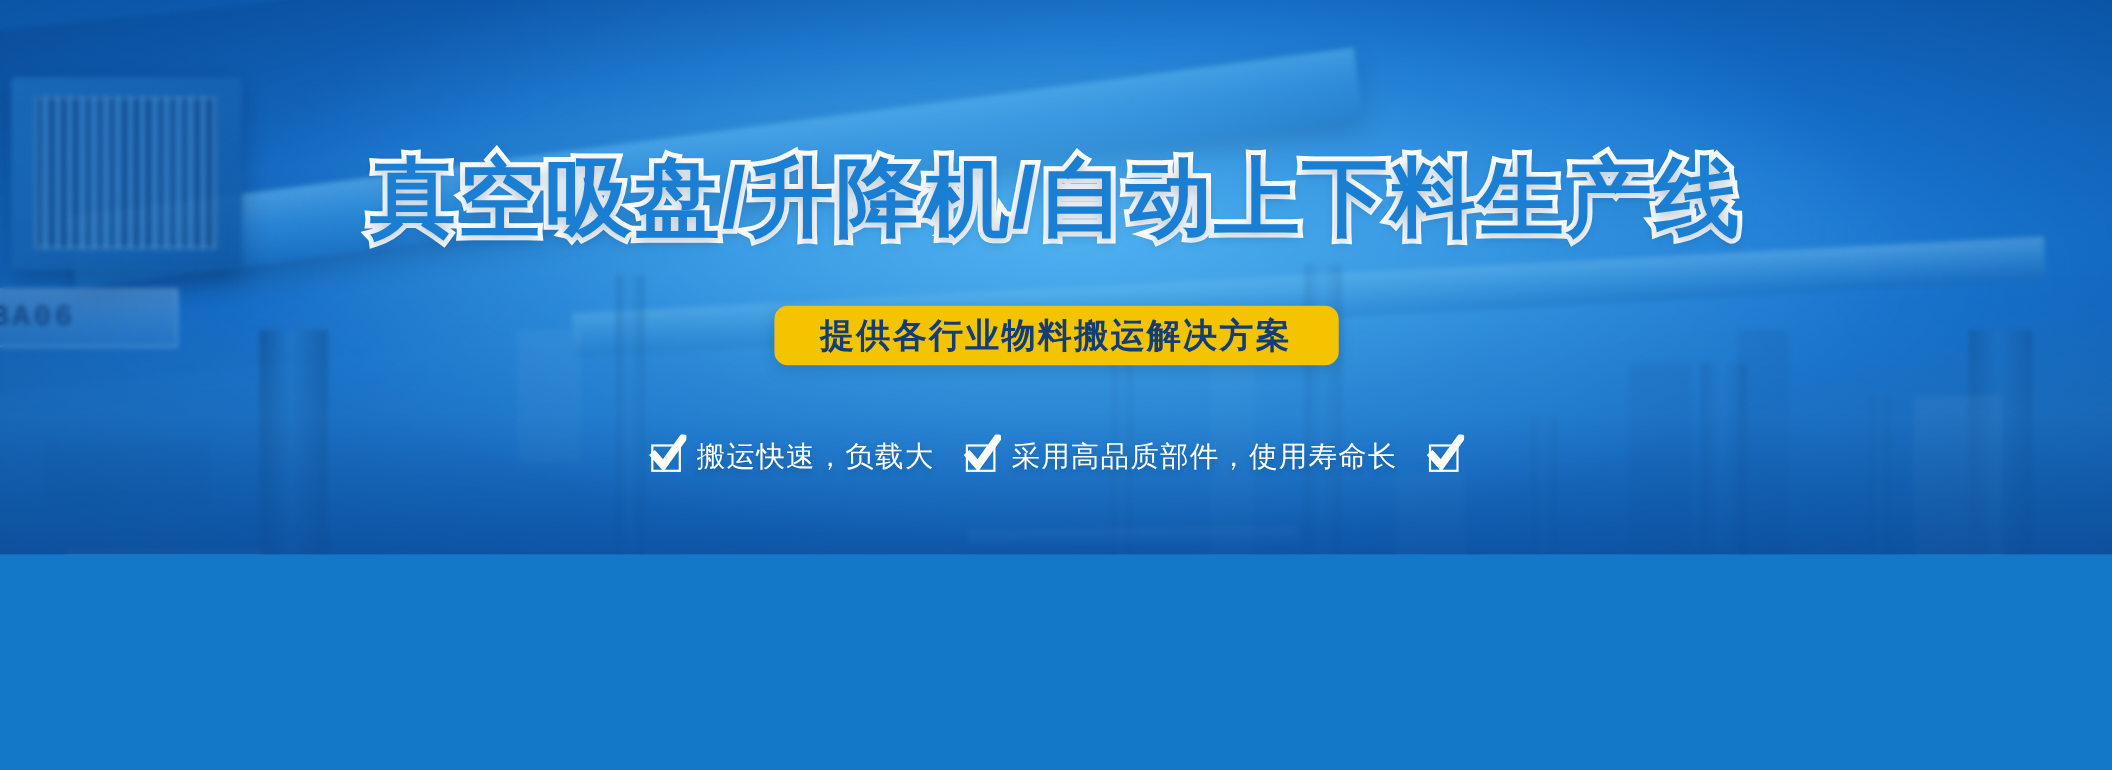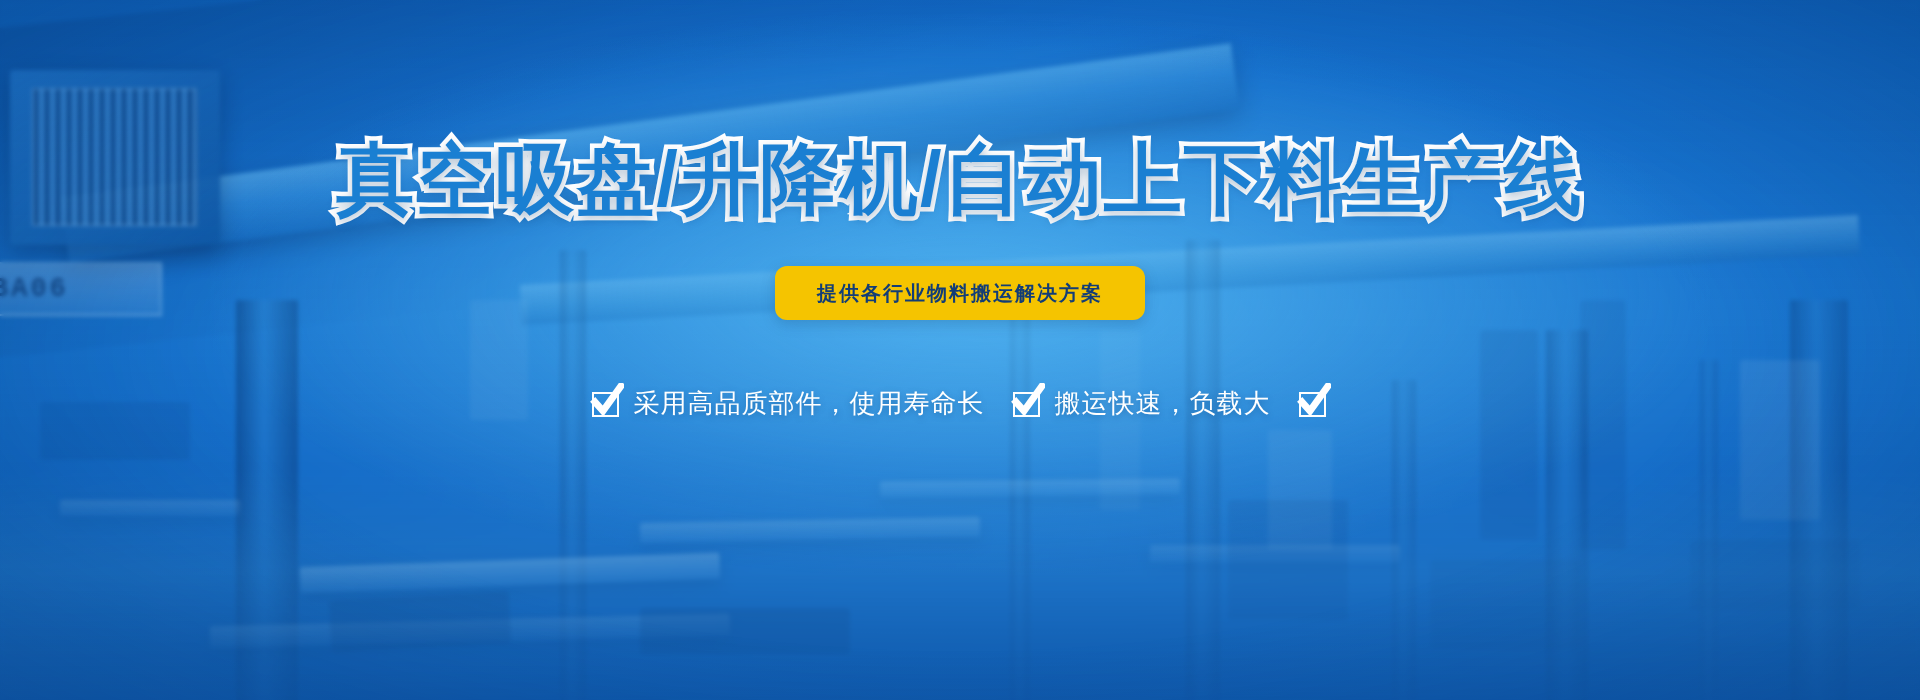--- a/index.html
+++ b/index.html
@@ -9,21 +9,21 @@
     width: 1920px;
     height: 700px;
     overflow: hidden;
     background: #1478c8;
     font-family: "Liberation Sans", "DejaVu Sans", sans-serif;
   }
 
   .banner {
     position: relative;
     width: 1920px;
-    height: 700px;
+    height: 504px;
     overflow: hidden;
     background: #1b7fd0;
   }
 
   
   .bg-photo {
     position: absolute;
     inset: 0;
     overflow: hidden;
   }
@@ -178,30 +178,30 @@
     letter-spacing: 2px;
     white-space: nowrap;
     -webkit-text-stroke: 9px #ffffff;
     paint-order: stroke fill;
     text-shadow:
       0 4px 10px rgba(10,58,112,.30);
     font-family: "Liberation Sans","DejaVu Sans",sans-serif;
   }
 
   .subpill {
-    margin-top: 48px;
+    margin-top: 60px;
     height: 54px;
     padding: 0 42px;
     display: flex;
     align-items: center;
     justify-content: center;
     background: #f5c400;
     border-radius: 12px;
     color: #123d77;
-    font-size: 20px;
+    font-size: 31px;
     font-weight: 700;
     letter-spacing: 2px;
     white-space: nowrap;
     box-shadow: 0 4px 14px rgba(8,48,96,.22);
   }
 
   .features {
     margin-top: 66px;
     display: flex;
     align-items: center;
@@ -293,45 +293,45 @@
     <div class="bg-vignette"></div>
   </div>
 
   <div class="content">
 
     <div class="headline">真空吸盘/升降机/自动上下料生产线</div>
 
     <div class="subpill">提供各行业物料搬运解决方案</div>
 
     <div class="features">
+
+      <div class="feature">
+        <span class="check-icon">
+          <span class="box"></span>
+          <svg viewBox="0 0 34 36" aria-hidden="true">
+            <path d="M5 19 L13 28 L31 3" fill="none" stroke="#ffffff" stroke-width="7" stroke-linecap="square" stroke-linejoin="miter"></path>
+          </svg>
+        </span>
+        <span class="feature-label">搬运快速，负载大</span>
+      </div>
 
       <div class="feature">
         <span class="check-icon">
           <span class="box"></span>
           <svg viewBox="0 0 34 36" aria-hidden="true">
             <path d="M5 19 L13 28 L31 3" fill="none" stroke="#ffffff" stroke-width="7" stroke-linecap="square" stroke-linejoin="miter"></path>
           </svg>
         </span>
         <span class="feature-label">采用高品质部件，使用寿命长</span>
       </div>
 
       <div class="feature">
         <span class="check-icon">
           <span class="box"></span>
           <svg viewBox="0 0 34 36" aria-hidden="true">
             <path d="M5 19 L13 28 L31 3" fill="none" stroke="#ffffff" stroke-width="7" stroke-linecap="square" stroke-linejoin="miter"></path>
           </svg>
         </span>
-        <span class="feature-label">搬运快速，负载大</span>
-      </div>
-
-      <div class="feature">
-        <span class="check-icon">
-          <span class="box"></span>
-          <svg viewBox="0 0 34 36" aria-hidden="true">
-            <path d="M5 19 L13 28 L31 3" fill="none" stroke="#ffffff" stroke-width="7" stroke-linecap="square" stroke-linejoin="miter"></path>
-          </svg>
-        </span>
       </div>
 
     </div>
   </div>
 </div>
 
 </body></html>

